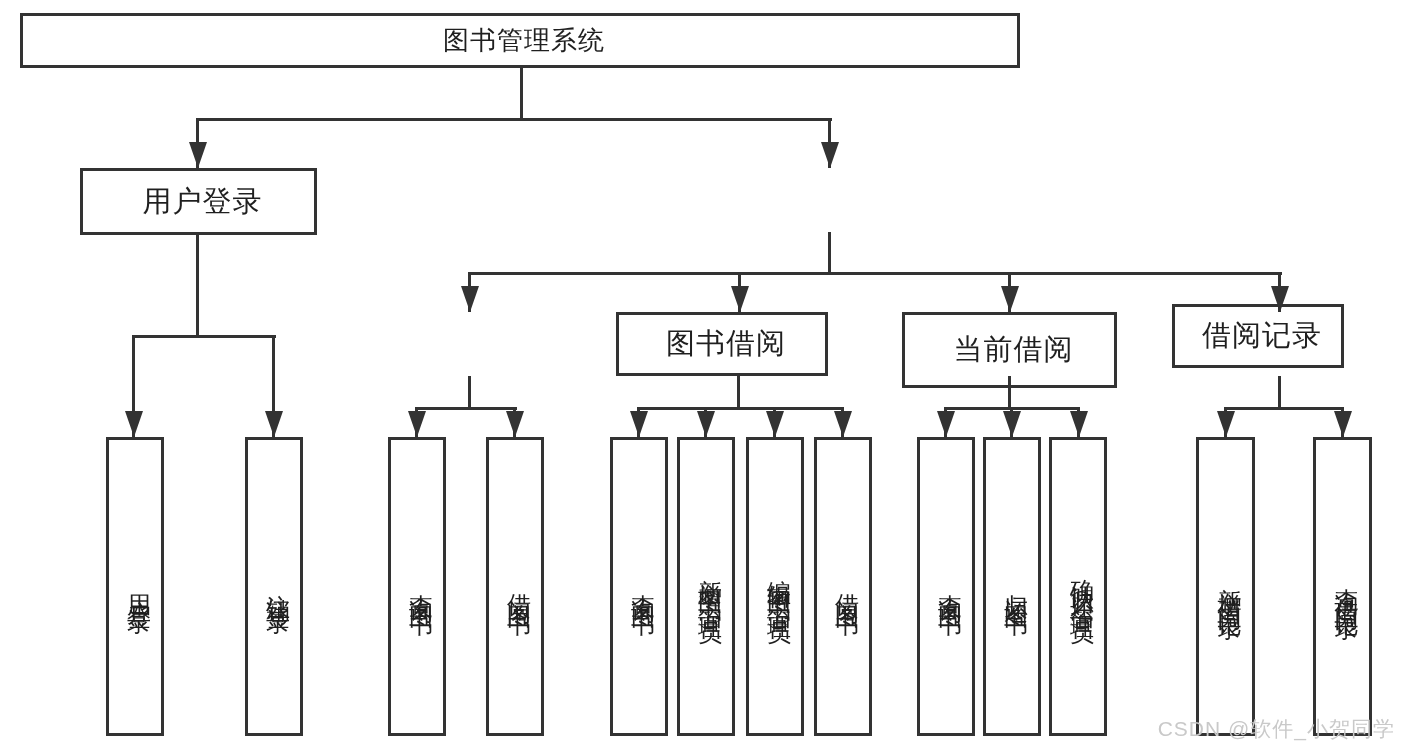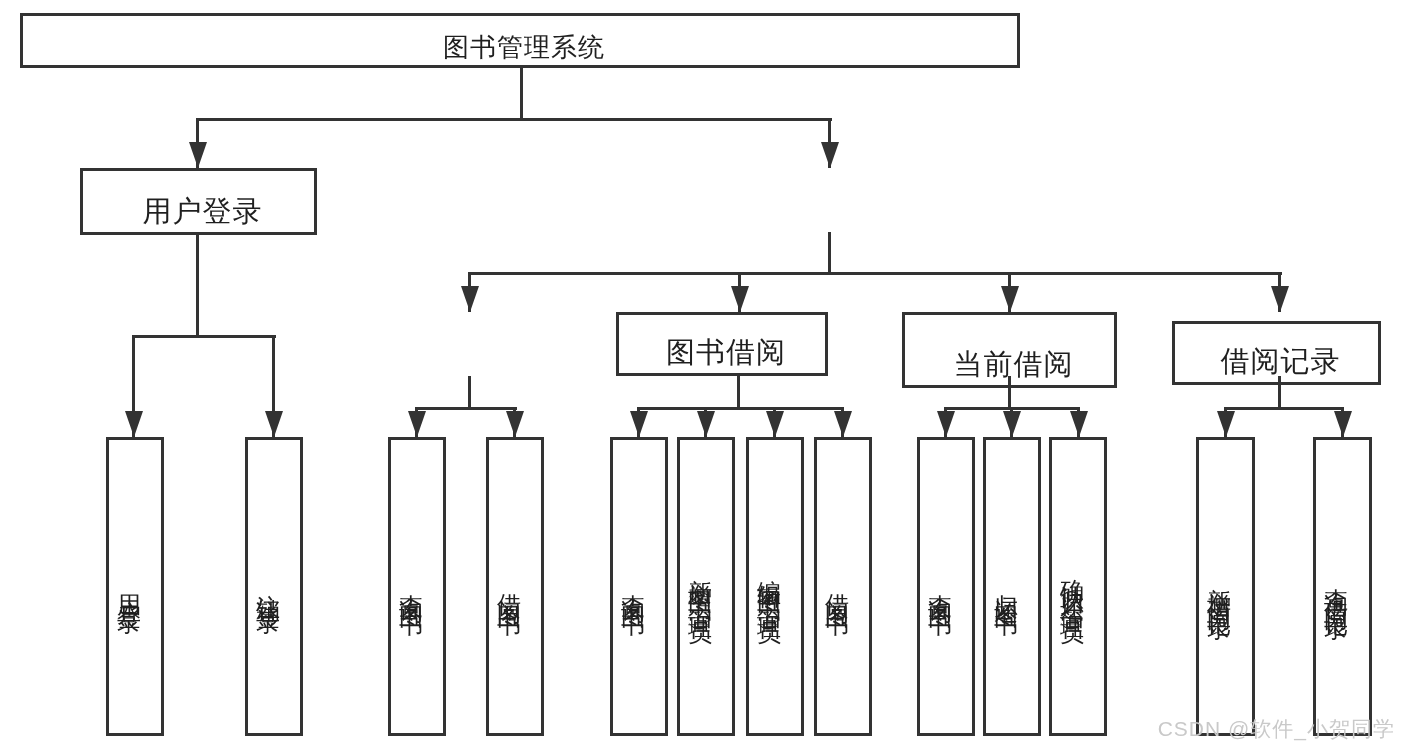--- a/index.html
+++ b/index.html
@@ -2,21 +2,21 @@
 <html><head>
 <meta charset="utf-8">
 <style>
   html,body{margin:0;padding:0;background:#fff;}
   #stage{
     position:relative;width:1405px;height:747px;background:var(--bg,#fff);
     font-family:"Liberation Sans","DejaVu Sans",sans-serif;overflow:hidden;
   }
   .box{
     position:absolute;box-sizing:border-box;border:3px solid var(--line,#333);
-    background:#fff;display:flex;align-items:flex-end;justify-content:center;
+    background:#fff;display:flex;align-items:center;justify-content:center;
     color:var(--text,#222);
     padding-left:8px;
   }
   .hbox{font-size:29px;letter-spacing:1px;}
   .rootbox{font-size:26px;letter-spacing:1px;}
   .vbox{
     writing-mode:vertical-rl;text-orientation:mixed;
     font-size:24px;letter-spacing:6px;line-height:1;
   }
   .vl{position:absolute;width:3px;background:var(--line,#333);}
@@ -43,21 +43,21 @@
   <div class="box hbox" style="left:80px;top:168px;width:237px;height:67px">
     <span>用户登录</span>
   </div>
 
   <div class="box hbox" style="left:616px;top:312px;width:212px;height:64px">
     <span>图书借阅</span>
   </div>
   <div class="box hbox" style="left:902px;top:312px;width:215px;height:76px">
     <span>当前借阅</span>
   </div>
-  <div class="box hbox" style="left:1172px;top:321px;width:209px;height:64px">
+  <div class="box hbox" style="left:1172px;top:304px;width:172px;height:64px">
     <span>借阅记录</span>
   </div>
 
   <div class="box vbox" style="left:106px;top:437px;width:58px;height:299px">
     <span>用户登录</span>
   </div>
   <div class="box vbox" style="left:245px;top:437px;width:58px;height:299px">
     <span>注销登录</span>
   </div>
   <div class="box vbox" style="left:388px;top:437px;width:58px;height:299px">

